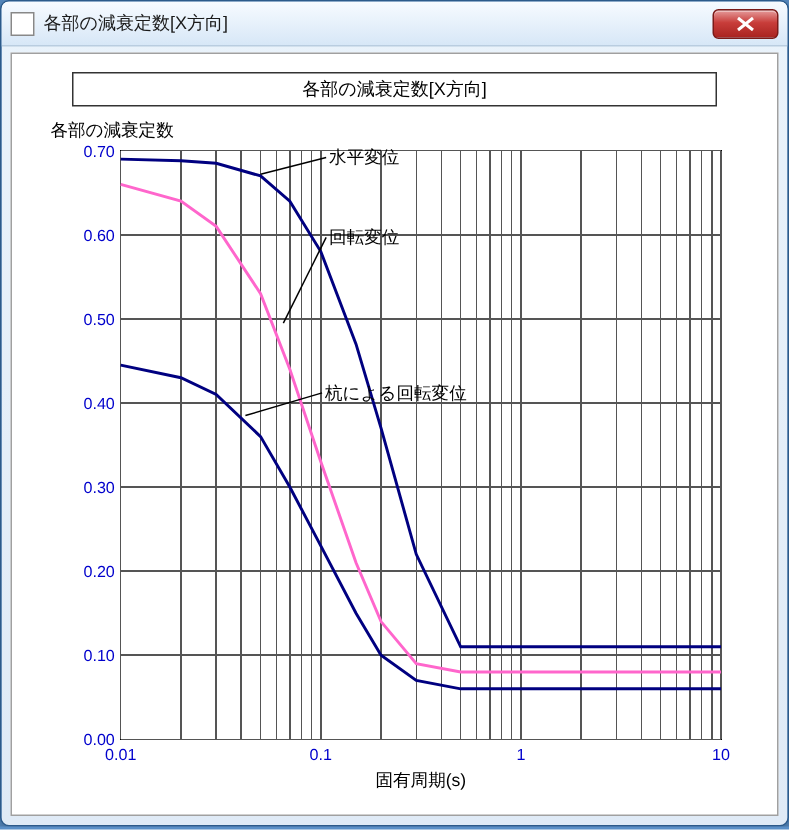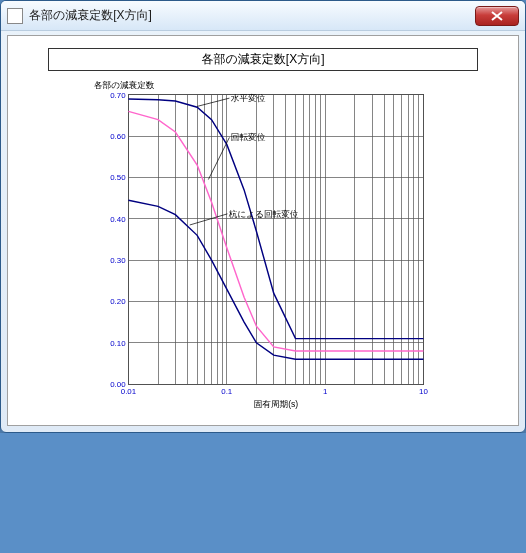--- a/index.html
+++ b/index.html
@@ -1,17 +1,17 @@
 <!DOCTYPE html>
 <html><head>
 <meta charset="utf-8">
 <style>
   html,body{margin:0;padding:0;font-family:"MS Gothic","Meiryo",sans-serif;font-size:12px;background:#5a8fc7}
   *{box-sizing:border-box}
-  .window{width:526px;height:433px;background:linear-gradient(#eaf3fb,#dfeaf6);border:1px solid #2c5a8a;border-radius:6px;box-shadow:0 3px 12px rgba(0,0,0,0.4);overflow:hidden;position:relative}
+  .window{width:526px;height:551px;background:linear-gradient(#eaf3fb,#dfeaf6);border:1px solid #2c5a8a;border-radius:6px;box-shadow:0 3px 12px rgba(0,0,0,0.4);overflow:hidden;position:relative}
   .titlebar{height:30px;background:linear-gradient(#f7fbff,#d7e7f7);display:flex;align-items:center;padding:0 6px;border-bottom:1px solid #b9cde0}
   .titlebar-icon{width:16px;height:16px;border:1px solid #888;background:#fff;margin-right:6px}
   .titlebar-text{flex:1;color:#1a1a1a}
   .close-btn{width:44px;height:20px;border-radius:4px;background:linear-gradient(#e59a9a,#c83d3a 45%,#a92320);border:1px solid #7a1a18;color:#fff;display:flex;align-items:center;justify-content:center;cursor:pointer;font-weight:bold;box-shadow:inset 0 1px 0 rgba(255,255,255,0.4)}
   .close-btn svg{display:block}
   .client{position:absolute;left:6px;right:6px;top:34px;bottom:6px;background:#fff;border:1px solid #a0a0a0;padding:12px}
   .chart-title-box{border:1px solid #333;padding:2px 6px;text-align:center;margin:0 28px 8px 28px}
   .chart-wrap{position:relative;width:100%;height:calc(100% - 34px)}
   svg.plot{width:100%;height:100%;display:block}
   .grid line{stroke:#555;stroke-width:1;shape-rendering:crispEdges}

